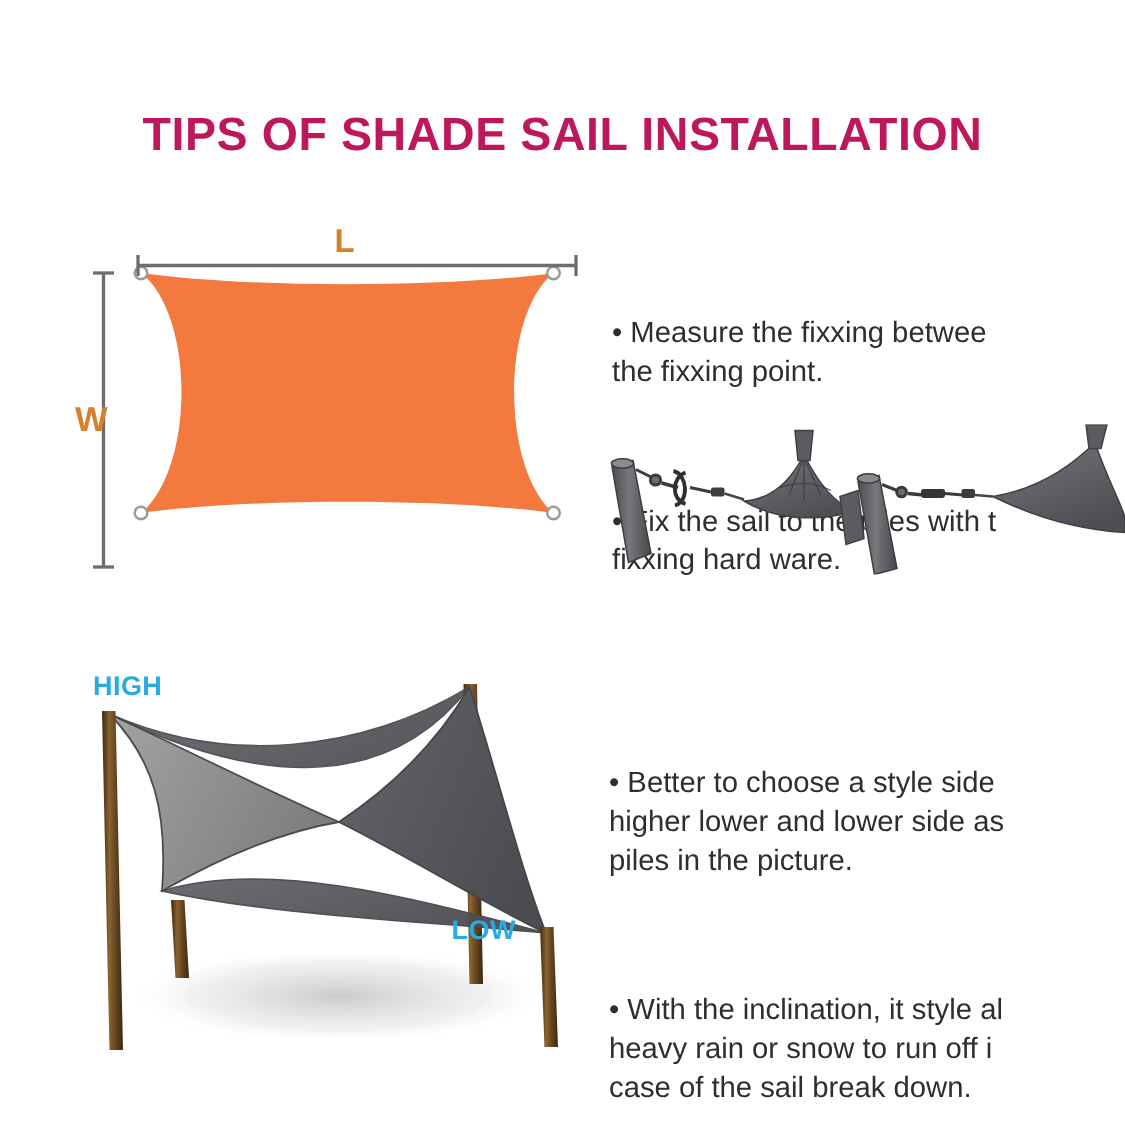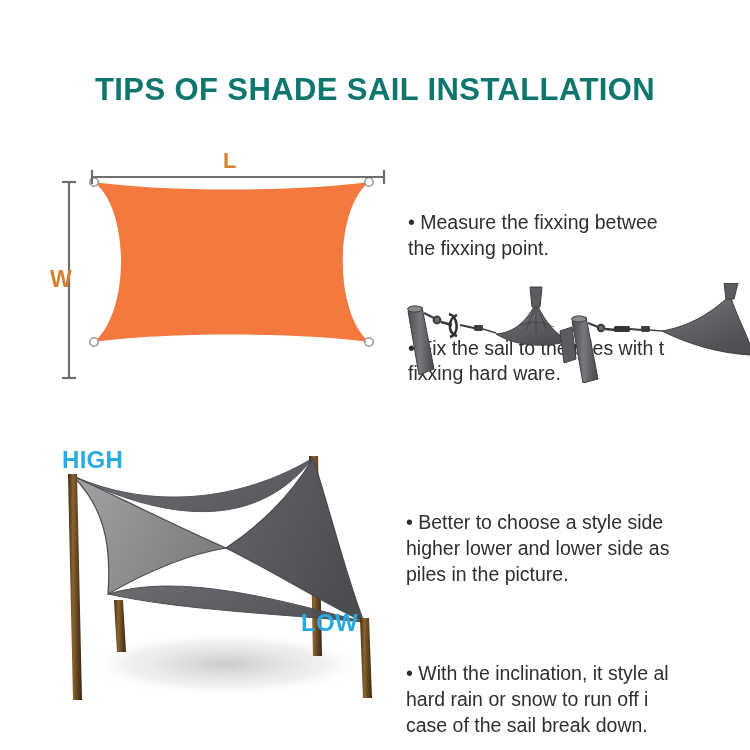--- a/index.html
+++ b/index.html
@@ -20,21 +20,21 @@
   #title {
     position: absolute;
     left: 0;
     top: 72px;
     width: 750px;
     text-align: center;
     font-family: "Liberation Sans", sans-serif;
     font-size: 31px;
     font-weight: bold;
     letter-spacing: 0.4px;
-    color: #0f766e;
+    color: #be185d;
     white-space: nowrap;
   }
 
   
   .panel { position: absolute; }
 
   
   #sail-diagram {
     left: 55px;
     top: 140px;
@@ -94,21 +94,21 @@
   #install-scene {
     left: 30px;
     top: 432px;
     width: 380px;
     height: 290px;
   }
   .corner-label {
     position: absolute;
     font-family: "Liberation Sans", sans-serif;
     font-weight: bold;
-    font-size: 24px;
+    font-size: 18px;
     color: #28abe3;
     line-height: 1;
     letter-spacing: 0.3px;
   }
   #label-high { left: 62px; top: 448px; }
   #label-low  { left: 301px; top: 611px; }
 </style>
 </head>
 <body>
 
@@ -284,17 +284,17 @@
   </div>
 
   <div class="corner-label" id="label-high">HIGH</div>
   <div class="corner-label" id="label-low">LOW</div>
 
   <div class="text-col" id="text-bottom">
     <p class="para"><span>• Better to choose a style side</span>
 <span>higher lower and lower side as</span>
 <span>piles in the picture.</span></p>
     <p class="para"><span>• With the inclination, it style al</span>
-<span>hard rain or snow to run off i</span>
+<span>heavy rain or snow to run off i</span>
 <span>case of the sail break down.</span></p>
   </div>
 
 </div>
 
 </body></html>

